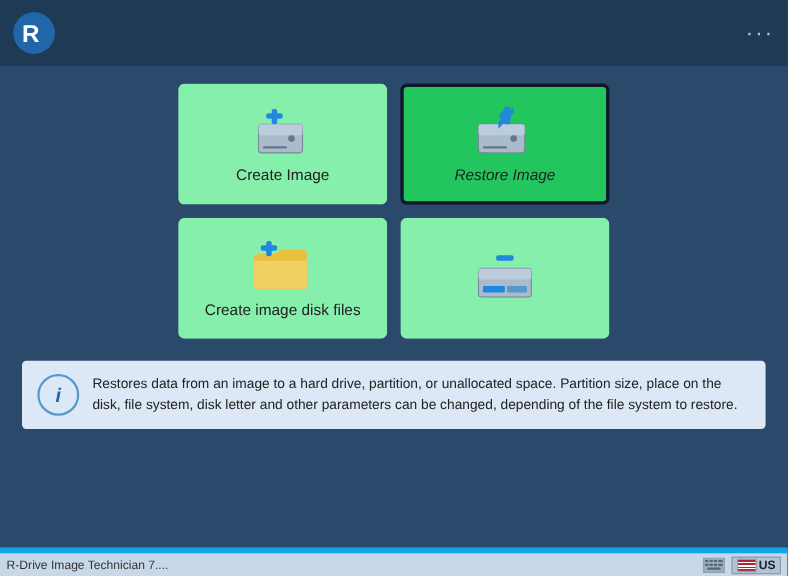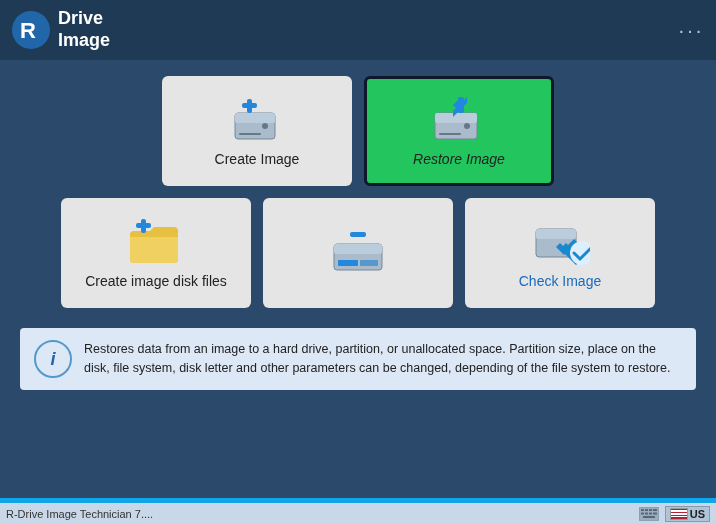--- a/index.html
+++ b/index.html
@@ -53,21 +53,21 @@
 
     .grid-row {
       display: flex;
       gap: 12px;
       justify-content: center;
     }
 
     .tile {
       width: 190px;
       height: 110px;
-      background: #e5e5e5;
+      background: #86efac;
       border-radius: 6px;
       display: flex;
       flex-direction: column;
       align-items: center;
       justify-content: center;
       gap: 6px;
       cursor: pointer;
       border: 2px solid transparent;
       transition: border-color 0.1s;
     }
@@ -182,24 +182,20 @@
 </head>
 <body>
 
 <div class="header">
   <div class="logo-area">
 
     <svg class="logo-icon" viewBox="0 0 38 38">
       <circle cx="19" cy="19" r="19" fill="#2266aa"></circle>
       <text x="8" y="27" font-size="22" font-weight="bold" fill="white" font-family="Arial">R</text>
     </svg>
-    <div class="logo-text">
-      <div>Drive</div>
-      <div>Image</div>
-    </div>
   </div>
   <div class="header-menu">···</div>
 </div>
 
 <div class="main-area">
 
   <div class="grid-row">
 
     <div class="tile">
       <svg class="icon-img" viewBox="0 0 60 50">
@@ -255,33 +251,20 @@
         <rect x="6" y="16" width="48" height="26" rx="3" fill="#aabbcc" stroke="#778899" stroke-width="1"></rect>
         <rect x="6" y="16" width="48" height="10" rx="2" fill="#bbccdd"></rect>
 
         <rect x="10" y="32" width="20" height="6" rx="1" fill="#2288dd"></rect>
         <rect x="32" y="32" width="18" height="6" rx="1" fill="#5599cc"></rect>
 
         <rect x="22" y="4" width="16" height="5" rx="2" fill="#2288dd"></rect>
       </svg>
     </div>
 
-    <div class="tile">
-      <svg class="icon-img" viewBox="0 0 60 50">
-
-        <rect x="6" y="12" width="40" height="28" rx="3" fill="#aabbcc" stroke="#778899" stroke-width="1"></rect>
-        <rect x="6" y="12" width="40" height="10" rx="2" fill="#bbccdd"></rect>
-
-        <path d="M38 28 L44 22 L58 36 L46 48 L30 32 L36 26 Z" fill="#1a88cc"></path>
-        <path d="M34 38 L26 30 L30 26 L38 34 Z" fill="#1a88cc"></path>
-        <circle cx="52" cy="36" r="12" fill="#ddeeff"></circle>
-        <path d="M44 36 L50 42 L62 30" stroke="#1a88cc" stroke-width="3" fill="none" stroke-linecap="round"></path>
-      </svg>
-      <span class="tile-label blue">Check Image</span>
-    </div>
 
   </div>
 </div>
 
 <div class="info-bar">
   <div class="info-icon">i</div>
   <div class="info-text">Restores data from an image to a hard drive, partition, or unallocated space. Partition size, place on the disk, file system, disk letter and other parameters can be changed, depending of the file system to restore.</div>
 </div>
 
 <div class="status-bar">

